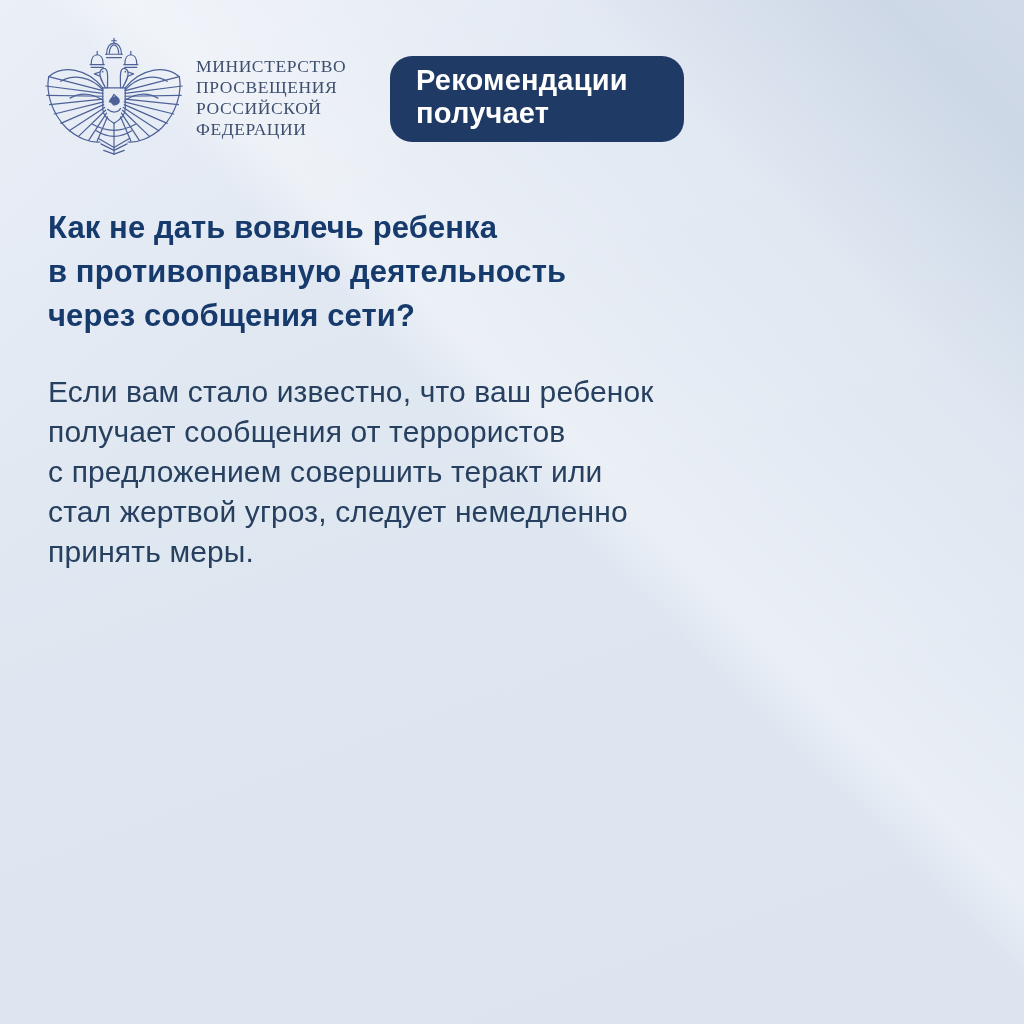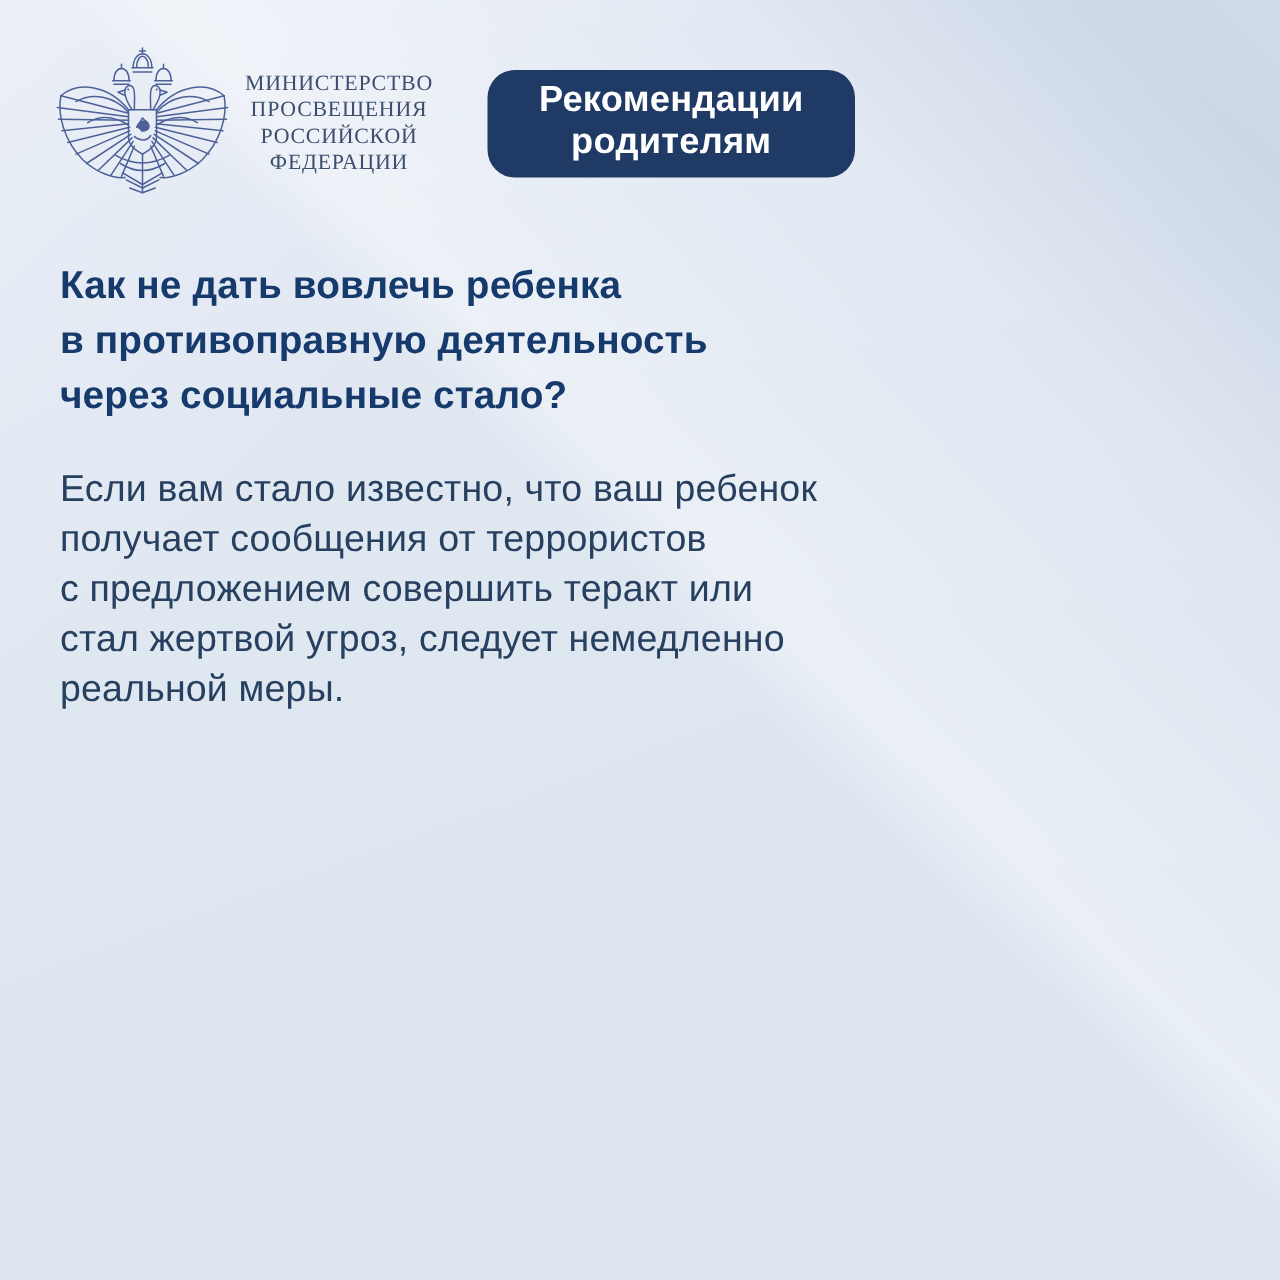--- a/index.html
+++ b/index.html
@@ -25,21 +25,20 @@
     background: linear-gradient(135deg, rgba(255,255,255,0.25) 0%, rgba(255,255,255,0.0) 30%);
     pointer-events: none;
   }
 
   .header {
     position: absolute;
     top: 0;
     left: 0;
     right: 0;
     height: 180px;
-    text-align: center;
   }
 
   .emblem {
     position: absolute;
     left: 44px;
     top: 34px;
     width: 140px;
     height: 132px;
   }
 
@@ -155,31 +154,31 @@
       </g>
     </svg>
 
     <div class="ministry-name">МИНИСТЕРСТВО
 ПРОСВЕЩЕНИЯ
 РОССИЙСКОЙ
 ФЕДЕРАЦИИ</div>
 
     <div class="badge">
       <div class="badge-label">Рекомендации
-родителям</div>
+получает</div>
     </div>
 
   </div>
 
   <div class="content">
     <h1 class="heading">Как не дать вовлечь ребенка
 в противоправную деятельность
-через социальные стало?</h1>
+через сообщения сети?</h1>
 
 
     <p class="para">Если вам стало известно, что ваш ребенок
 получает сообщения от террористов
 с предложением совершить теракт или
 стал жертвой угроз, следует немедленно
-реальной меры.</p>
+принять меры.</p>
   </div>
 
 </div>
 
 </body></html>

